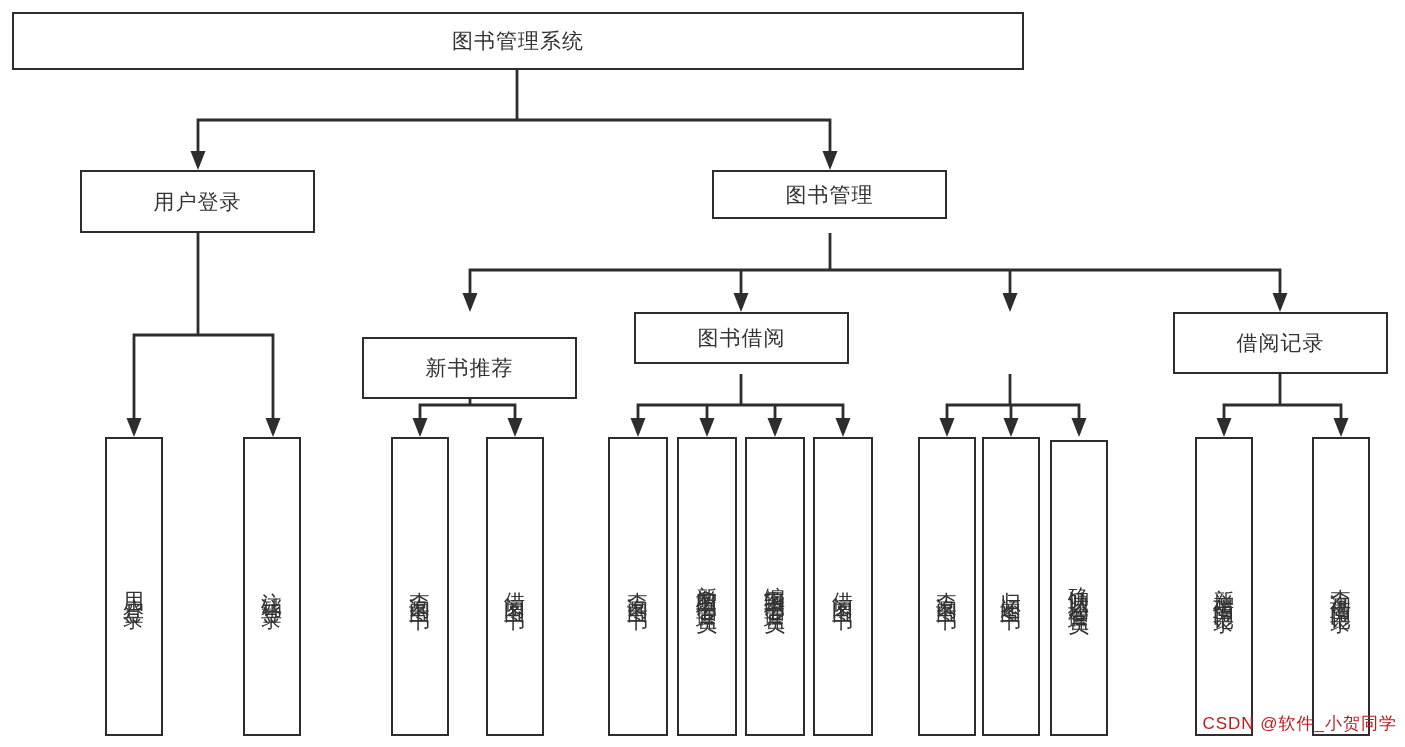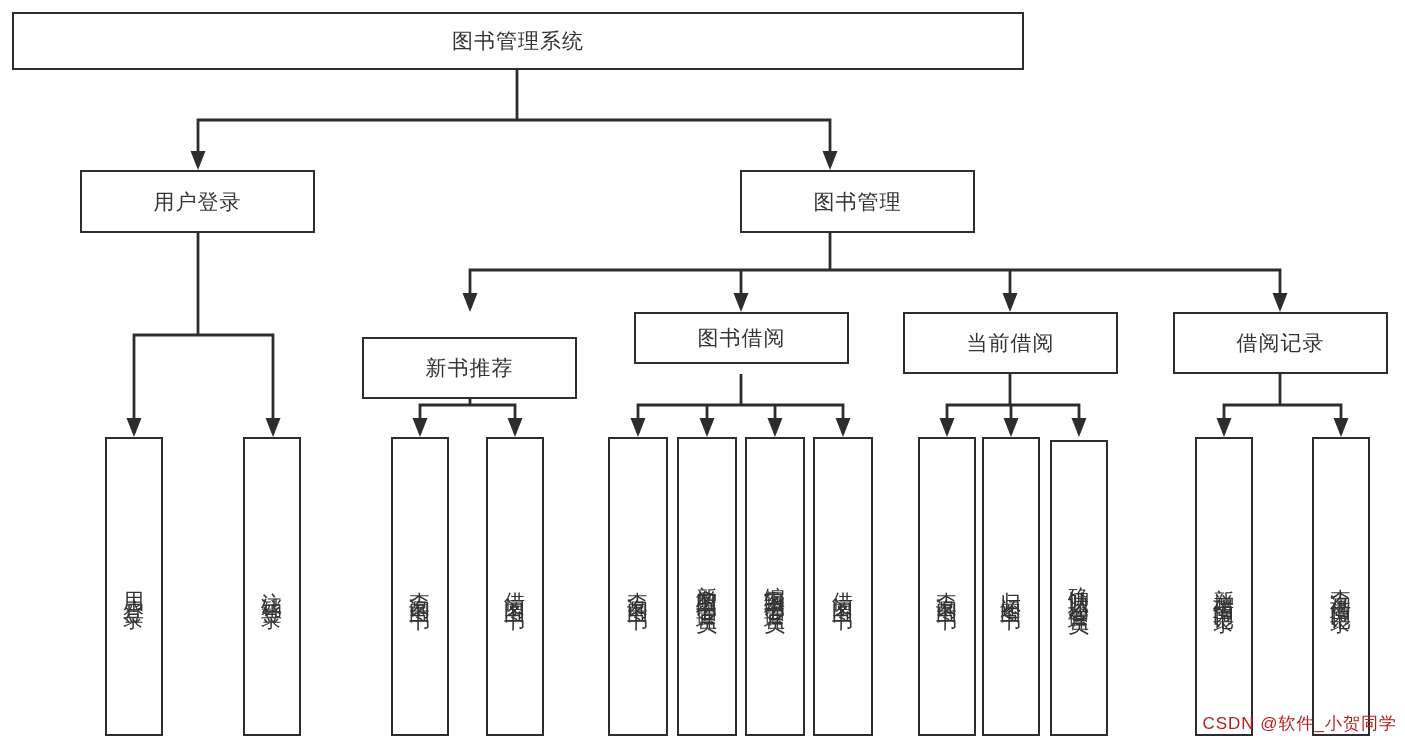--- a/index.html
+++ b/index.html
@@ -115,32 +115,29 @@
     </g>
   </svg>
 
   <div class="node" style="left:12px; top:12px; width:1012px; height:58px;">
     <span>图书管理系统</span>
   </div>
 
   <div class="node" style="left:80px; top:170px; width:235px; height:63px;">
     <span>用户登录</span>
   </div>
-  <div class="node" style="left:740px; top:170px; width:235px; height:63px;">
+  <div class="node" style="left:712px; top:170px; width:235px; height:49px;">
     <span>图书管理</span>
   </div>
 
   <div class="node" style="left:362px; top:320px; width:215px; height:62px;margin-top:17px;">
     <span>新书推荐</span>
   </div>
   <div class="node" style="left:634px; top:312px; width:215px; height:52px;">
     <span>图书借阅</span>
-  </div>
-  <div class="node" style="left:903px; top:312px; width:215px; height:62px;">
-    <span>当前借阅</span>
   </div>
   <div class="node" style="left:1173px; top:312px; width:215px; height:62px;text-align:center;">
     <span>借阅记录</span>
   </div>
 
   <div class="vnode" style="left:105px; top:437px; width:58px; height:299px;">
     <span class="vtext">用户登录</span>
   </div>
   <div class="vnode" style="left:243px; top:437px; width:58px; height:299px;">
     <span class="vtext">注销登录</span>

